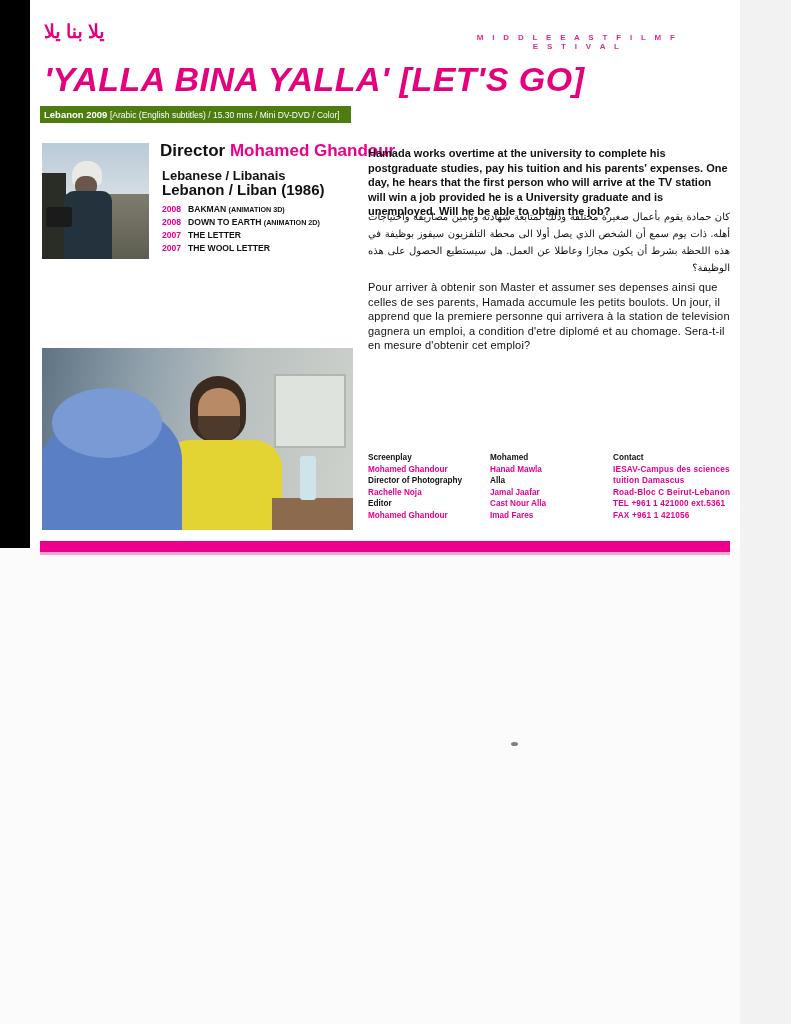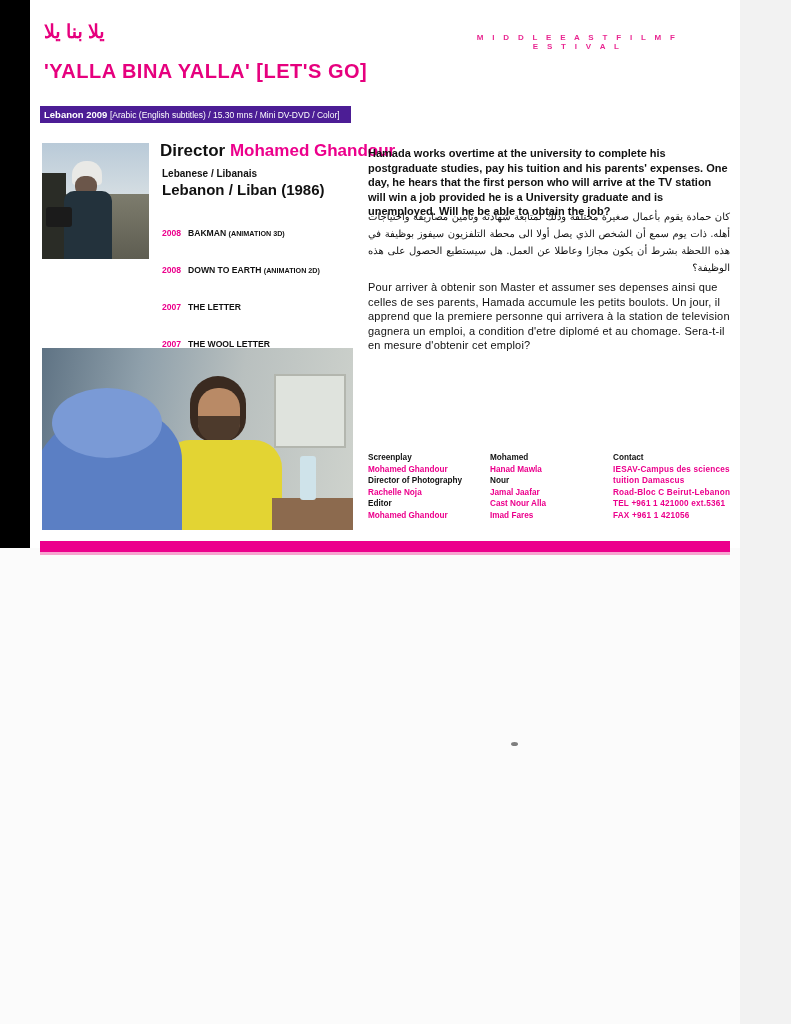--- a/index.html
+++ b/index.html
@@ -66,45 +66,46 @@
     font-size: 19px;
     font-weight: bold;
     direction: rtl;
     letter-spacing: 1px;
   }
   .main-title {
     position: absolute;
     left: 44px;
     top: 60px;
     color: #e6007e;
-    font-size: 20px;
+    font-size: 34px;
     font-weight: bold;
     letter-spacing: 0.5px;
     font-family: "Liberation Sans", sans-serif;
+    font-style: italic;
   }
   .fest-tag {
     position: absolute;
     left: 470px;
     top: 33px;
     width: 215px;
     color: #e6007e;
     font-size: 8px;
     font-weight: bold;
     letter-spacing: 3.3px;
     text-align: center;
     opacity: 0.85;
   }
 
   .meta-bar {
     position: absolute;
     left: 40px;
     top: 106px;
     width: 311px;
     height: 17px;
-    background: #4c1d95;
+    background: #4d7c0f;
   }
   .meta-bar .meta-text {
     position: absolute;
     left: 4px;
     top: 3px;
     color: #ffffff;
     font-size: 9.5px;
     font-weight: bold;
     white-space: nowrap;
   }
@@ -162,21 +163,21 @@
     color: #111111;
     white-space: nowrap;
   }
   .director-line .dname {
     color: #ec008c;
   }
   .nat-line {
     position: absolute;
     left: 162px;
     top: 168px;
-    font-size: 10px;
+    font-size: 13px;
     font-weight: bold;
     color: #111111;
   }
   .nat-line2 {
     position: absolute;
     left: 162px;
     top: 181px;
     font-size: 15px;
     font-weight: bold;
     color: #111111;
@@ -191,21 +192,20 @@
     font-size: 8.6px;
     font-weight: bold;
     color: #111111;
     line-height: 13px;
     white-space: nowrap;
   }
   .filmo-row .yr {
     color: #ec008c;
     display: inline-block;
     width: 26px;
-    margin-top: 24px;
   }
   .filmo-row .paren {
     font-size: 7.2px;
   }
 
   
   .syn-en {
     position: absolute;
     left: 368px;
     top: 146px;
@@ -422,21 +422,21 @@
       <div class="cred-h">Screenplay</div>
       <div class="cred-v">Mohamed Ghandour</div>
       <div class="cred-h">Director of Photography</div>
       <div class="cred-v">Rachelle Noja</div>
       <div class="cred-h">Editor</div>
       <div class="cred-v">Mohamed Ghandour</div>
     </div>
     <div class="credcol c2">
       <div class="cred-h">Mohamed</div>
       <div class="cred-v">Hanad Mawla</div>
-      <div class="cred-h">Nour</div>
+      <div class="cred-h">Alla</div>
       <div class="cred-v">Jamal Jaafar</div>
       <div class="cred-v">Cast Nour Alla</div>
       <div class="cred-v">Imad Fares</div>
     </div>
     <div class="credcol c3">
       <div class="cred-h">Contact</div>
       <div class="contact-line">IESAV-Campus des sciences</div>
       <div class="contact-line">tuition Damascus</div>
       <div class="contact-line">Road-Bloc C Beirut-Lebanon</div>
       <div class="contact-line">TEL +961 1 421000 ext.5361</div>

